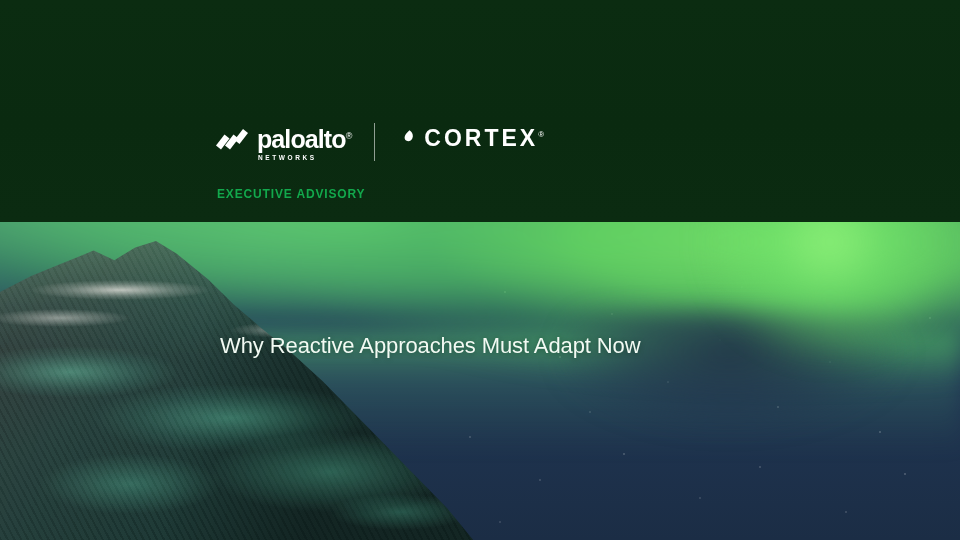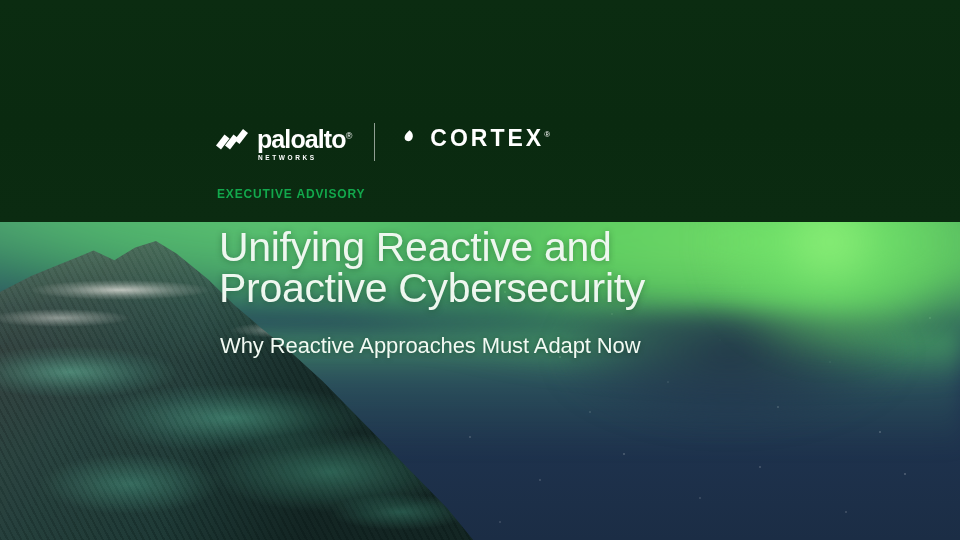--- a/index.html
+++ b/index.html
@@ -132,21 +132,21 @@
   }
   .pan-name .reg { font-size:9px; vertical-align:super; font-weight:normal; letter-spacing:0; }
   .pan-sub {
     color:#ffffff; font-size:6.5px; font-weight:bold;
     letter-spacing:2.6px; line-height:9px; margin-top:1px; margin-left:1px;
   }
   .divider {
     width:1px; height:38px; background:rgba(255,255,255,.55);
     margin:0 22px;
   }
-  .cortex-logo { display:flex; align-items:center; gap:13px; }
+  .cortex-logo { display:flex; align-items:center; gap:7px; }
   .cortex-mark { width:20px; height:20px; display:block; }
   .cortex-word {
     color:#ffffff; font-size:23px; font-weight:bold; letter-spacing:3px;
     line-height:24px;
   }
   .cortex-word .reg { font-size:8px; vertical-align:super; letter-spacing:0; font-weight:normal; }
 
   .eyebrow {
     position:absolute; left:217px; top:186px;
     color:#12a84c; font-size:12px; font-weight:bold;
@@ -211,18 +211,16 @@
         <path fill="#ffffff" d="M10,0.6 A9.4,9.4 0 1 0 10,19.4 A9.4,9.4 0 1 1 10,0.6 Z"></path>
         <path fill="#ffffff" d="M12.6,4.2 C15.6,6.4 16.6,9.4 15.4,12.2 C14.4,14.6 11.8,15.8 9.6,14.8 C7.6,13.9 7.0,11.4 8.2,9.2 C9.3,7.2 11.2,5.6 12.6,4.2 Z"></path>
       </svg>
       <span class="cortex-word"><span>CORTEX</span><span class="reg">®</span></span>
     </div>
 
   </div>
 
   <div class="eyebrow">EXECUTIVE ADVISORY</div>
 
-  <h1 class="headline">Unifying Reactive and
-Proactive Cybersecurity</h1>
 
   <div class="subhead">Why Reactive Approaches Must Adapt Now</div>
 
 </div>
 
 </body></html>

